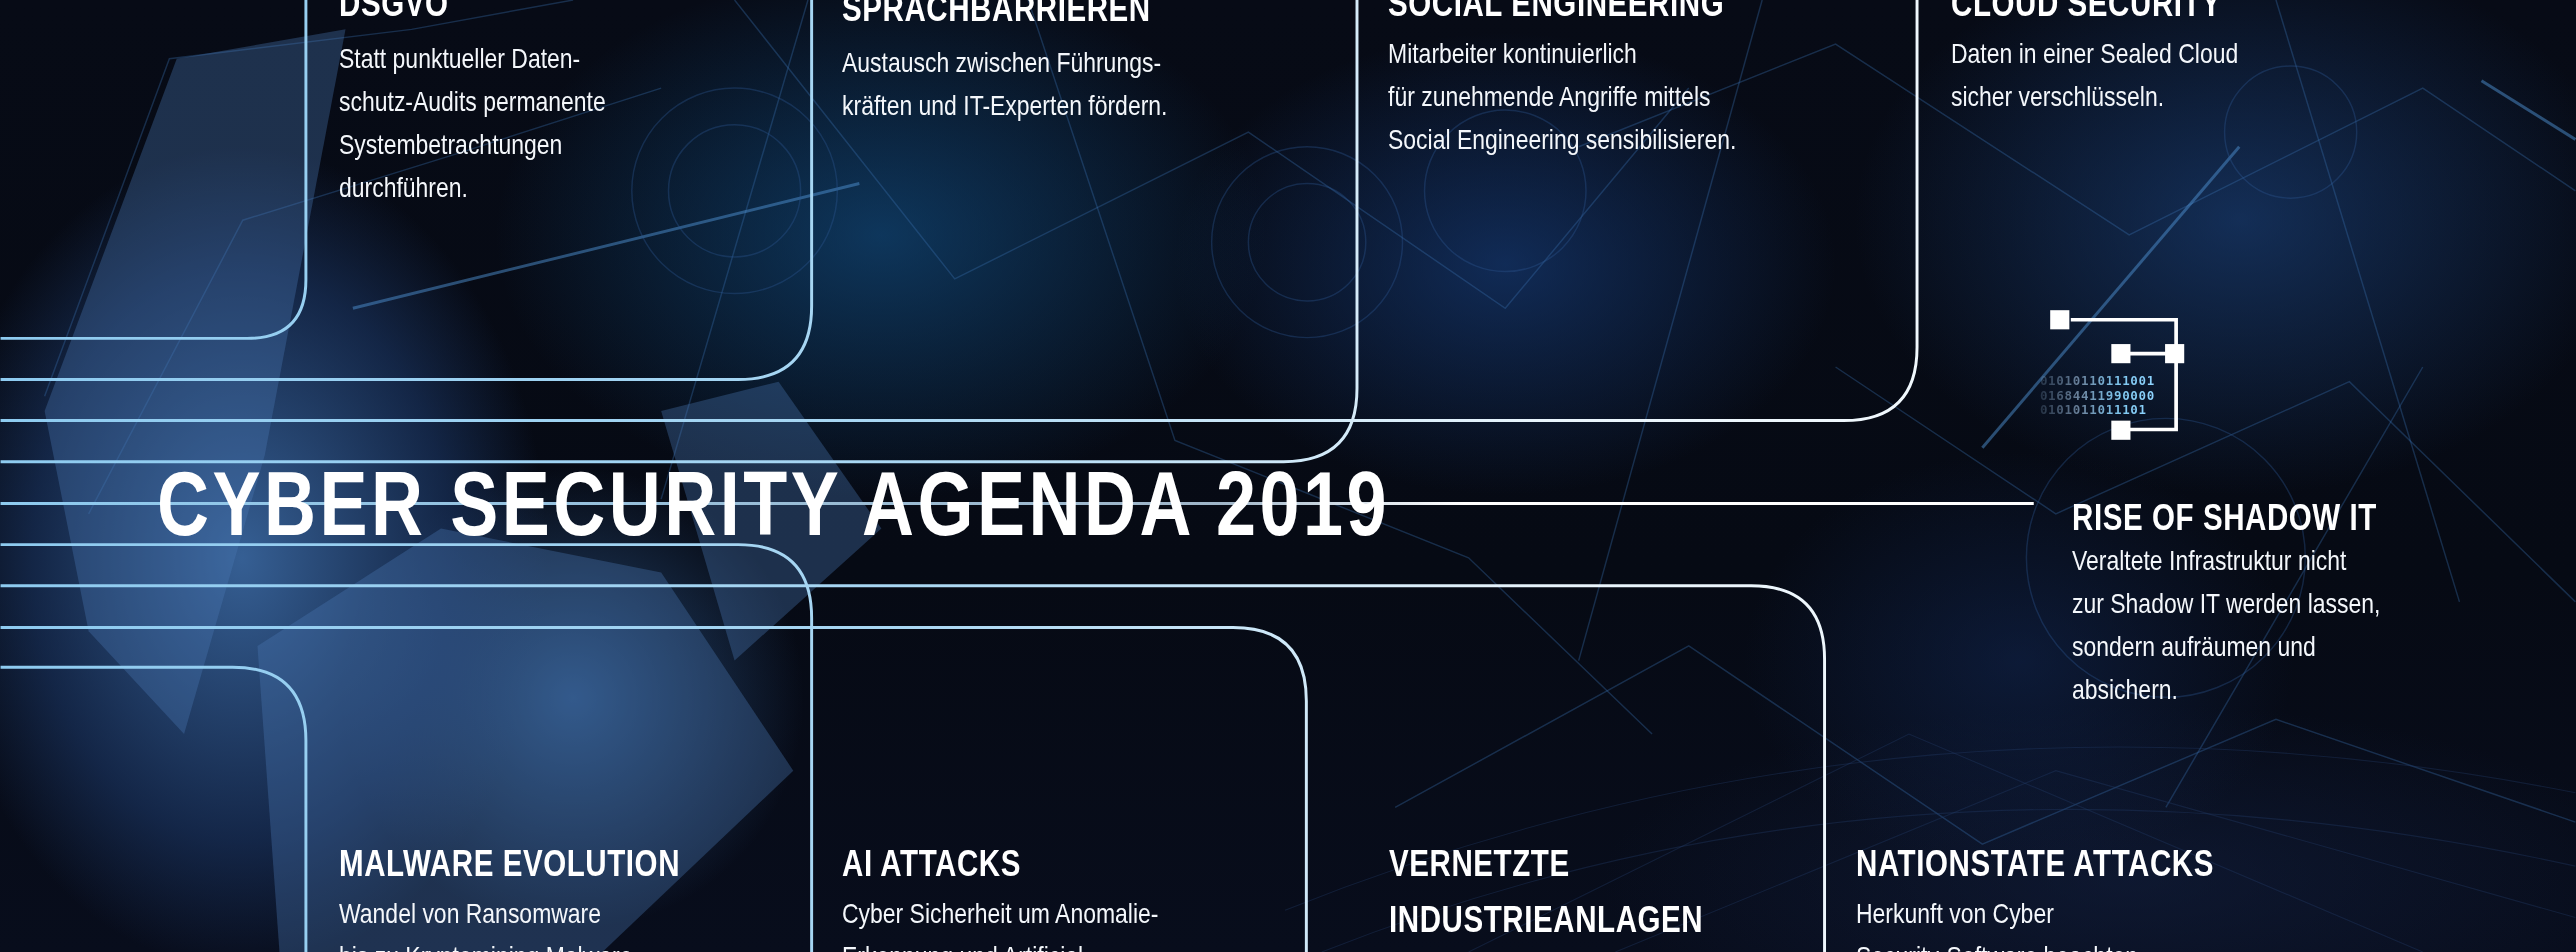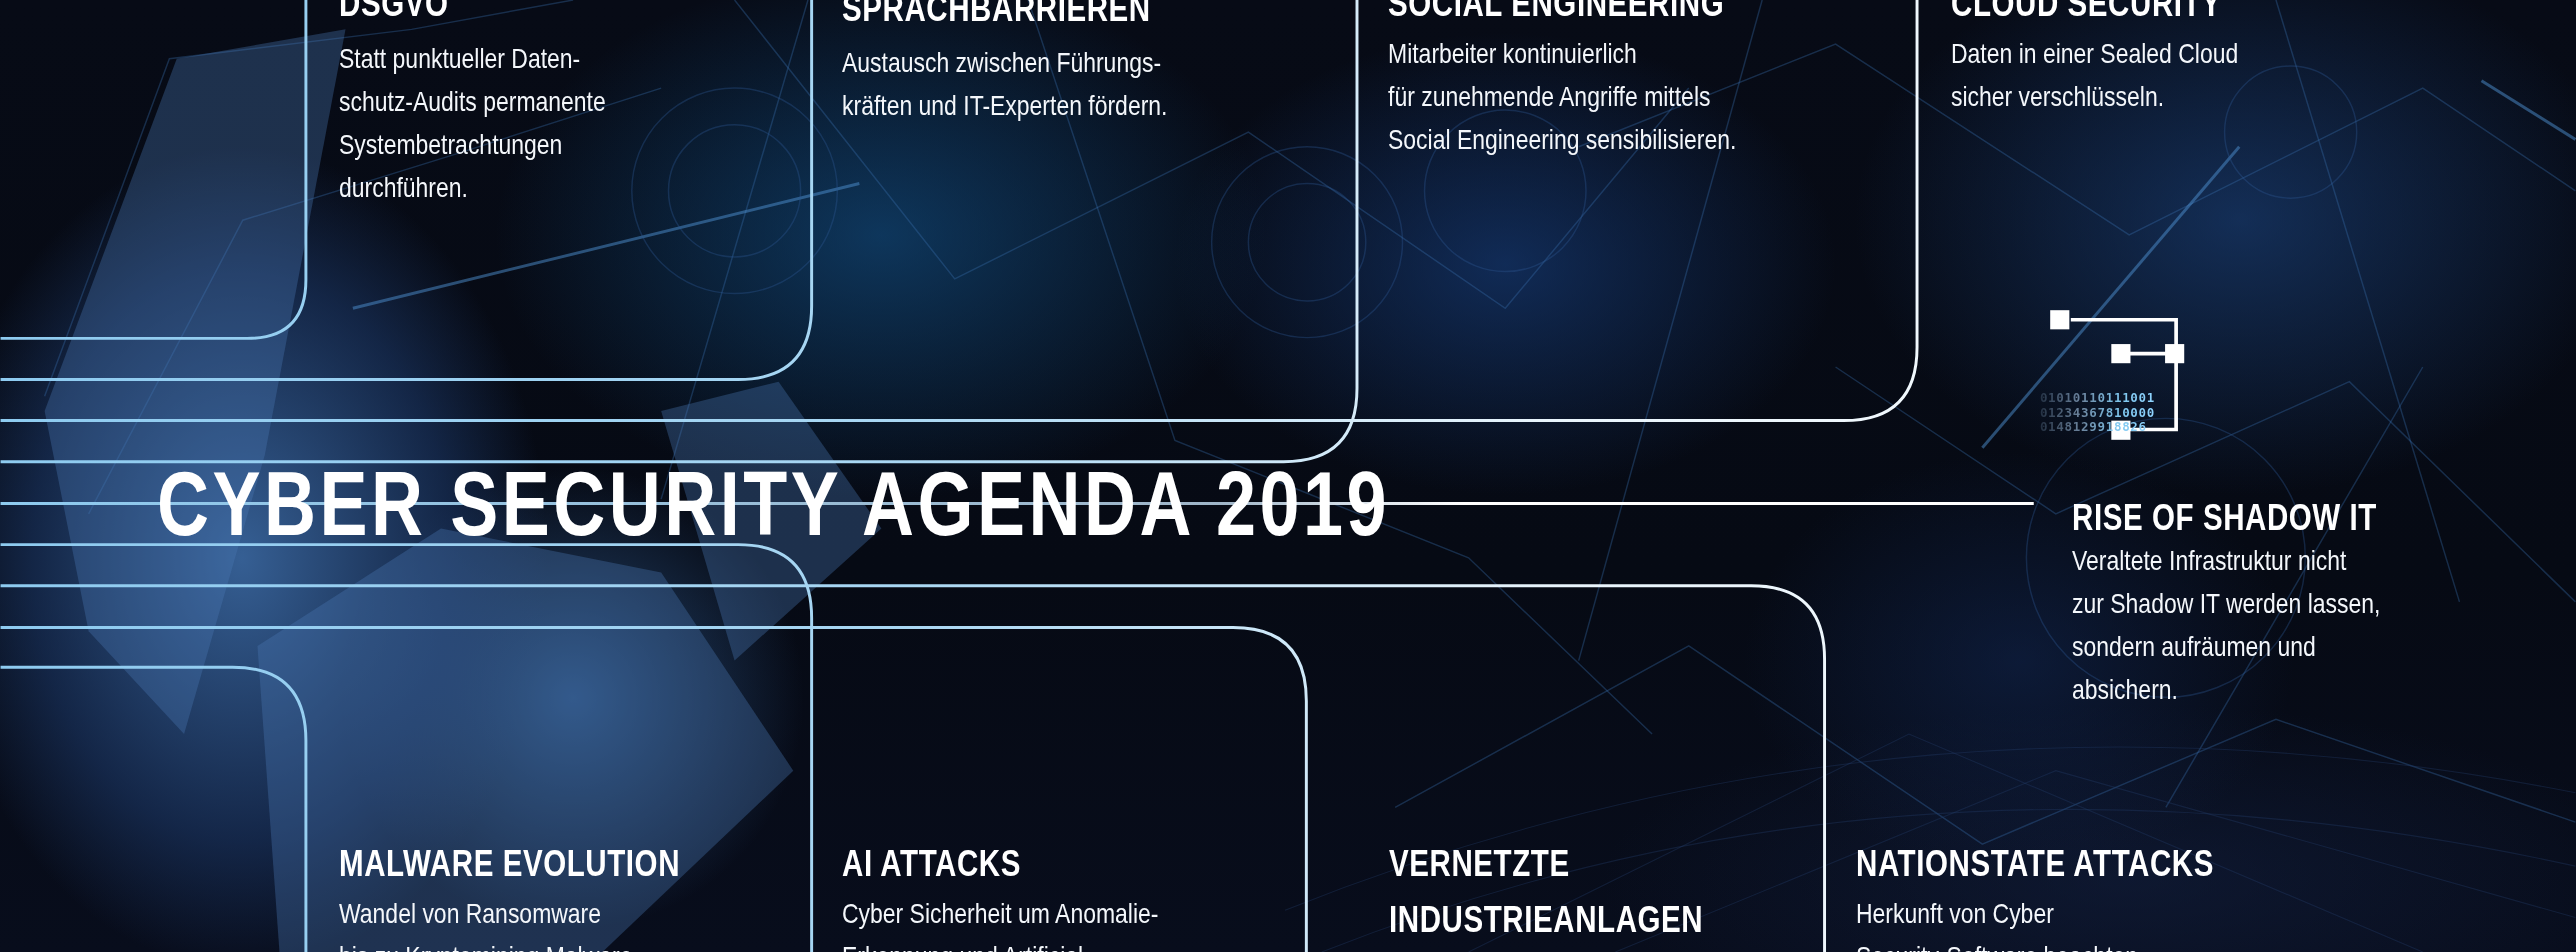--- a/index.html
+++ b/index.html
@@ -174,24 +174,24 @@
       <polyline points="50,20 193,20 193,169 120,169"></polyline>
       <line x1="120" y1="66" x2="193" y2="66"></line>
     </g>
     <g fill="#ffffff">
       <rect x="22" y="7" width="26" height="26"></rect>
       <rect x="105" y="53" width="26" height="26"></rect>
       <rect x="178" y="53" width="26" height="26"></rect>
       <rect x="105" y="157" width="26" height="26"></rect>
     </g>
   </svg>
-  <div class="binary" style="left:5.9px; top:86px;">
+  <div class="binary" style="left:5.9px; top:69px;">
     <div>01010110111001</div>
-    <div>01234367810000</div>
-    <div>0148129918826</div>
+    <div>01684411990000</div>
+    <div>0101011011101</div>
   </div>
 </div>
 
 <div class="block" style="left:2072px; top:496px;">
   <div class="heading">RISE OF SHADOW IT</div>
   <div class="body-text" style="margin-top:-1.5px;">
     <div>Veraltete Infrastruktur nicht</div>
     <div>zur Shadow IT werden lassen,</div>
     <div>sondern aufräumen und</div>
     <div>absichern.</div>

